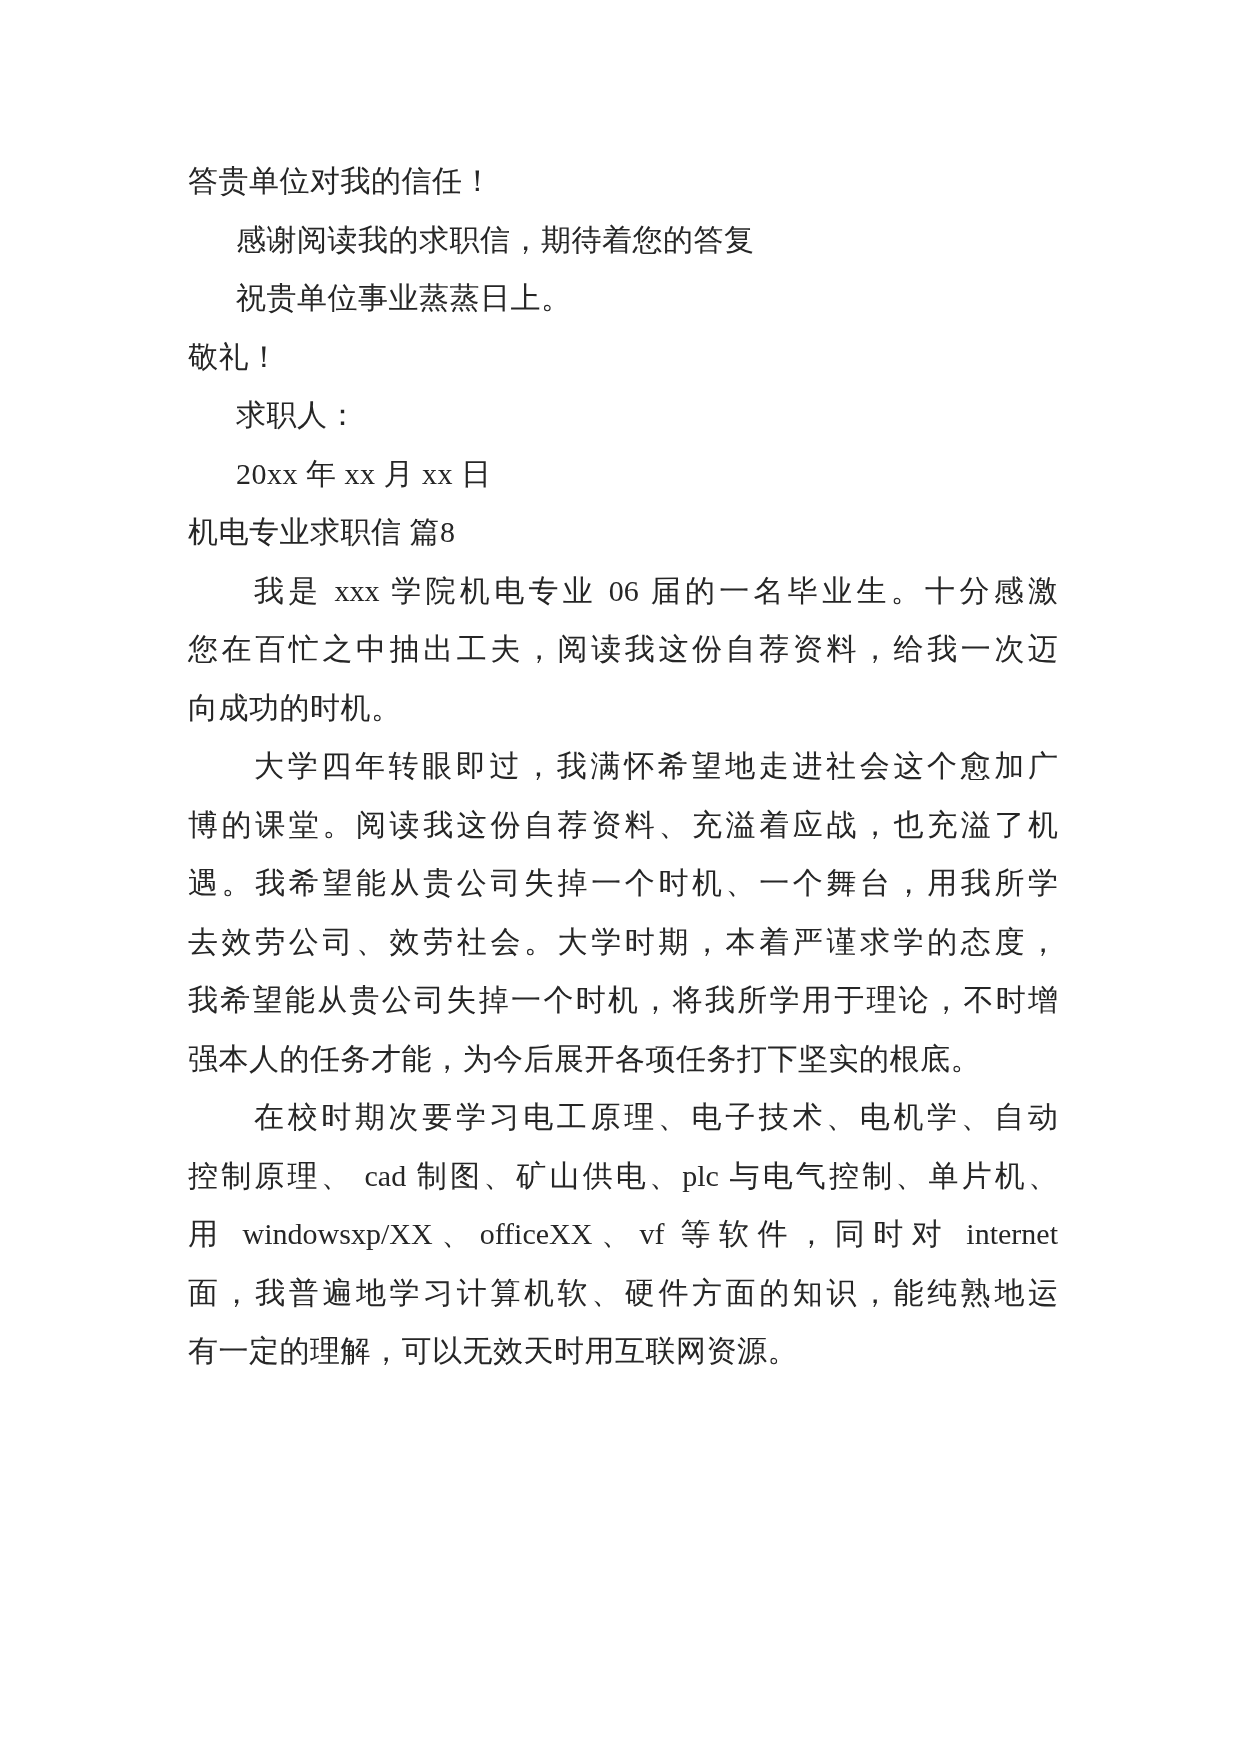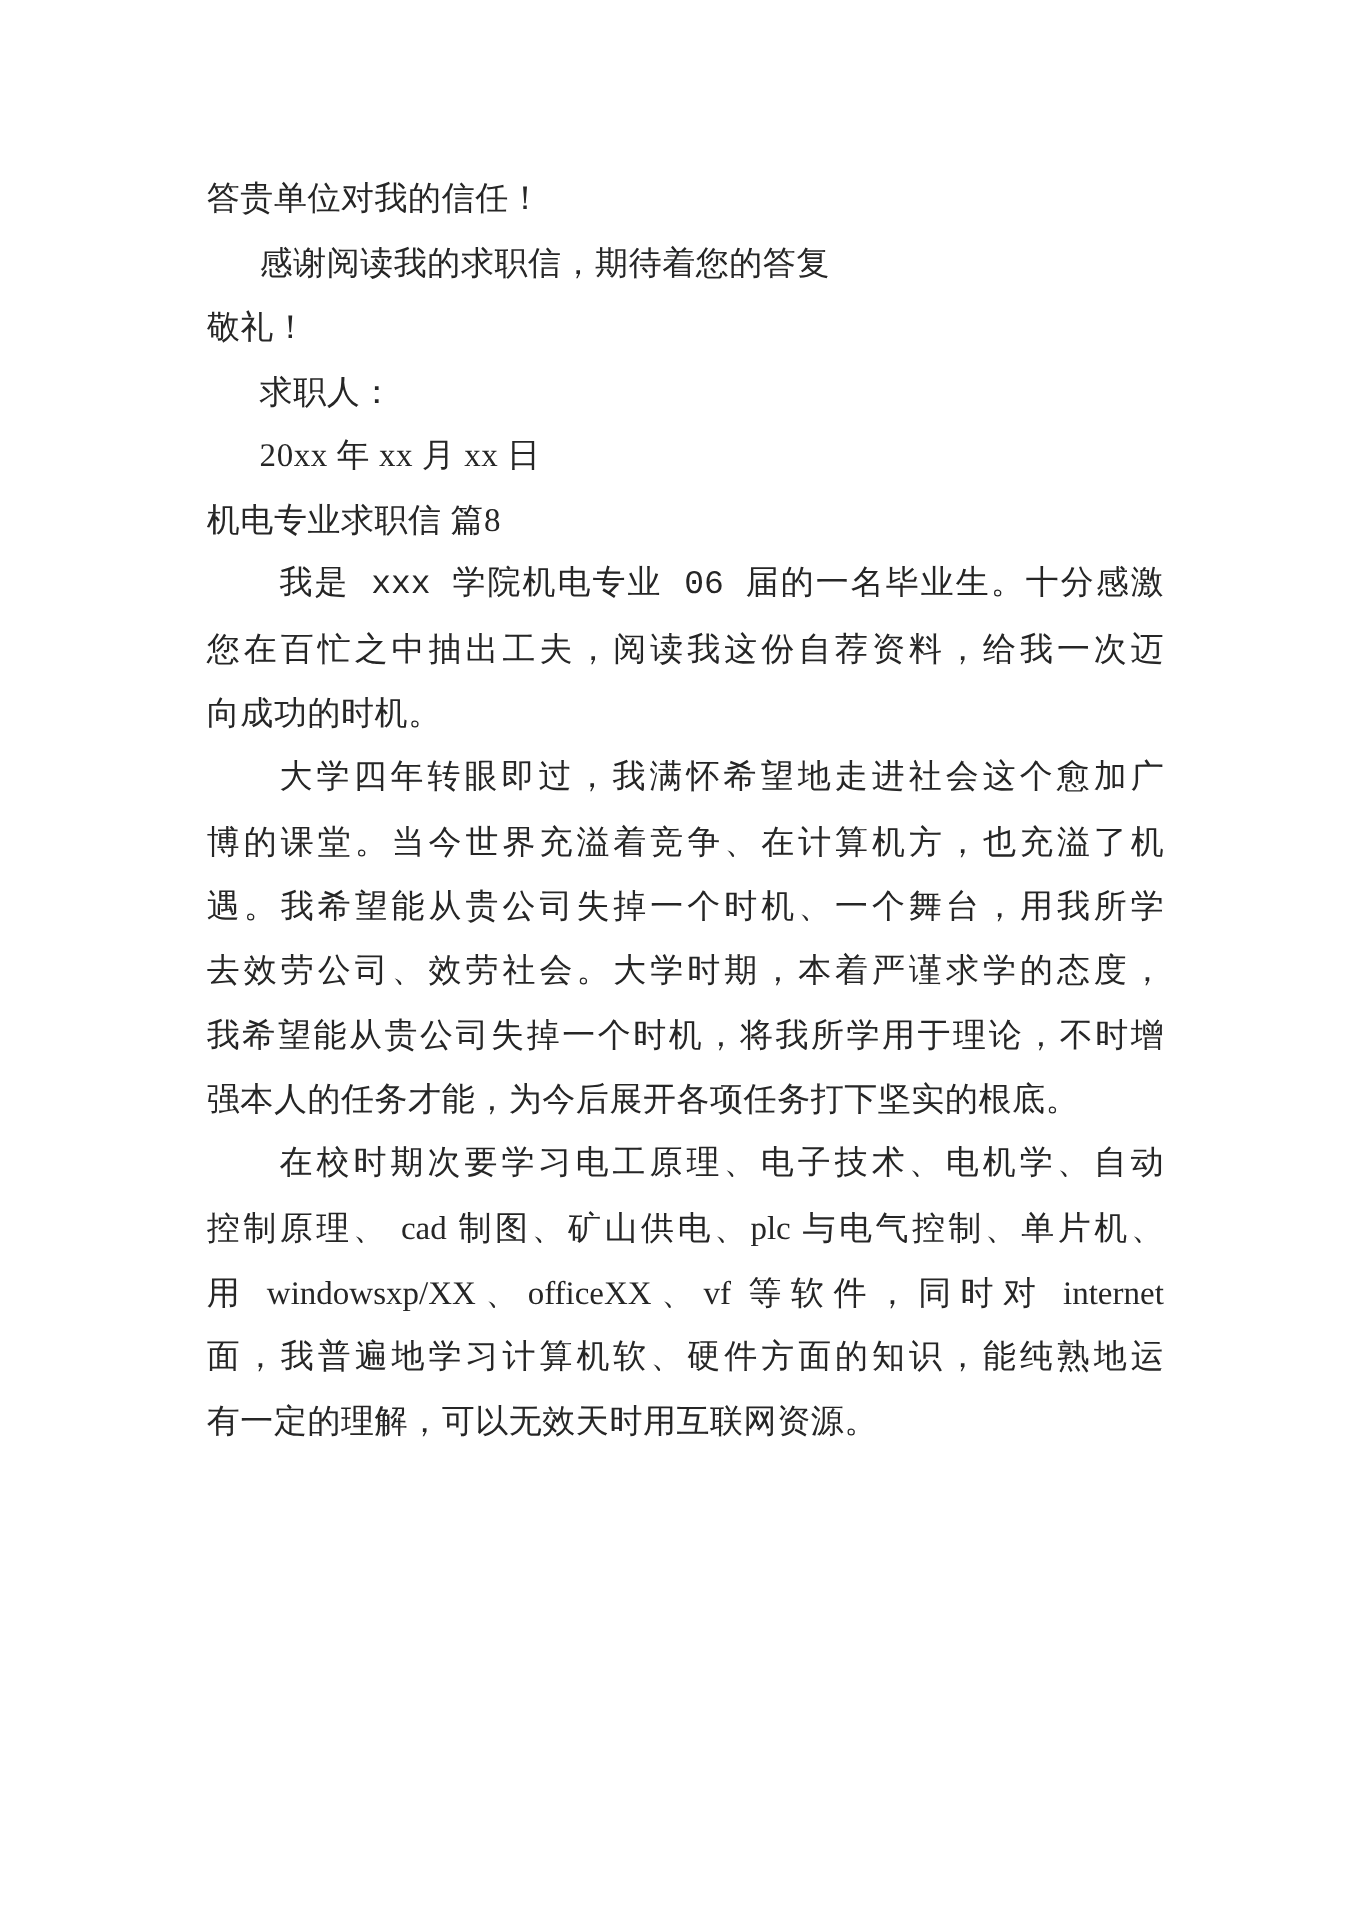--- a/index.html
+++ b/index.html
@@ -33,39 +33,40 @@
   
   .line.j {
     white-space: normal;
     text-align: justify;
     text-align-last: justify;
     letter-spacing: 0;
   }
   
   .ind-sm { padding-left: 48px; }
   
-  .ind-lg { padding-left: 66px; font-family: Liberation Mono, monospace; }
+  .ind-lg { padding-left: 66px; }
   .line.j.ind-lg { padding-left: 66px; }
 </style>
 </head>
 <body>
 
 <div class="page">
   <div class="content">
     <div class="line">答贵单位对我的信任！</div>
     <div class="line ind-sm">感谢阅读我的求职信，期待着您的答复</div>
+    <div class="line ind-sm">祝贵单位事业蒸蒸日上。</div>
     <div class="line">敬礼！</div>
     <div class="line ind-sm">求职人：</div>
     <div class="line ind-sm">20xx 年 xx 月 xx 日</div>
     <div class="line">机电专业求职信 篇8</div>
     <div class="line j ind-lg">我是 xxx 学院机电专业 06 届的一名毕业生。十分感激</div>
     <div class="line j">您在百忙之中抽出工夫，阅读我这份自荐资料，给我一次迈</div>
     <div class="line">向成功的时机。</div>
     <div class="line j ind-lg">大学四年转眼即过，我满怀希望地走进社会这个愈加广</div>
-    <div class="line j">博的课堂。当今世界充溢着竞争、在计算机方，也充溢了机</div>
+    <div class="line j">博的课堂。阅读我这份自荐资料、充溢着应战，也充溢了机</div>
     <div class="line j">遇。我希望能从贵公司失掉一个时机、一个舞台，用我所学</div>
     <div class="line j">去效劳公司、效劳社会。大学时期，本着严谨求学的态度，</div>
     <div class="line j">我希望能从贵公司失掉一个时机，将我所学用于理论，不时增</div>
     <div class="line">强本人的任务才能，为今后展开各项任务打下坚实的根底。</div>
     <div class="line j ind-lg">在校时期次要学习电工原理、电子技术、电机学、自动</div>
     <div class="line j">控制原理、 cad 制图、矿山供电、plc 与电气控制、单片机、</div>
     <div class="line j">用 windowsxp/XX、officeXX、vf 等软件，同时对 internet</div>
     <div class="line j">面，我普遍地学习计算机软、硬件方面的知识，能纯熟地运</div>
     <div class="line">有一定的理解，可以无效天时用互联网资源。</div>
   </div>

